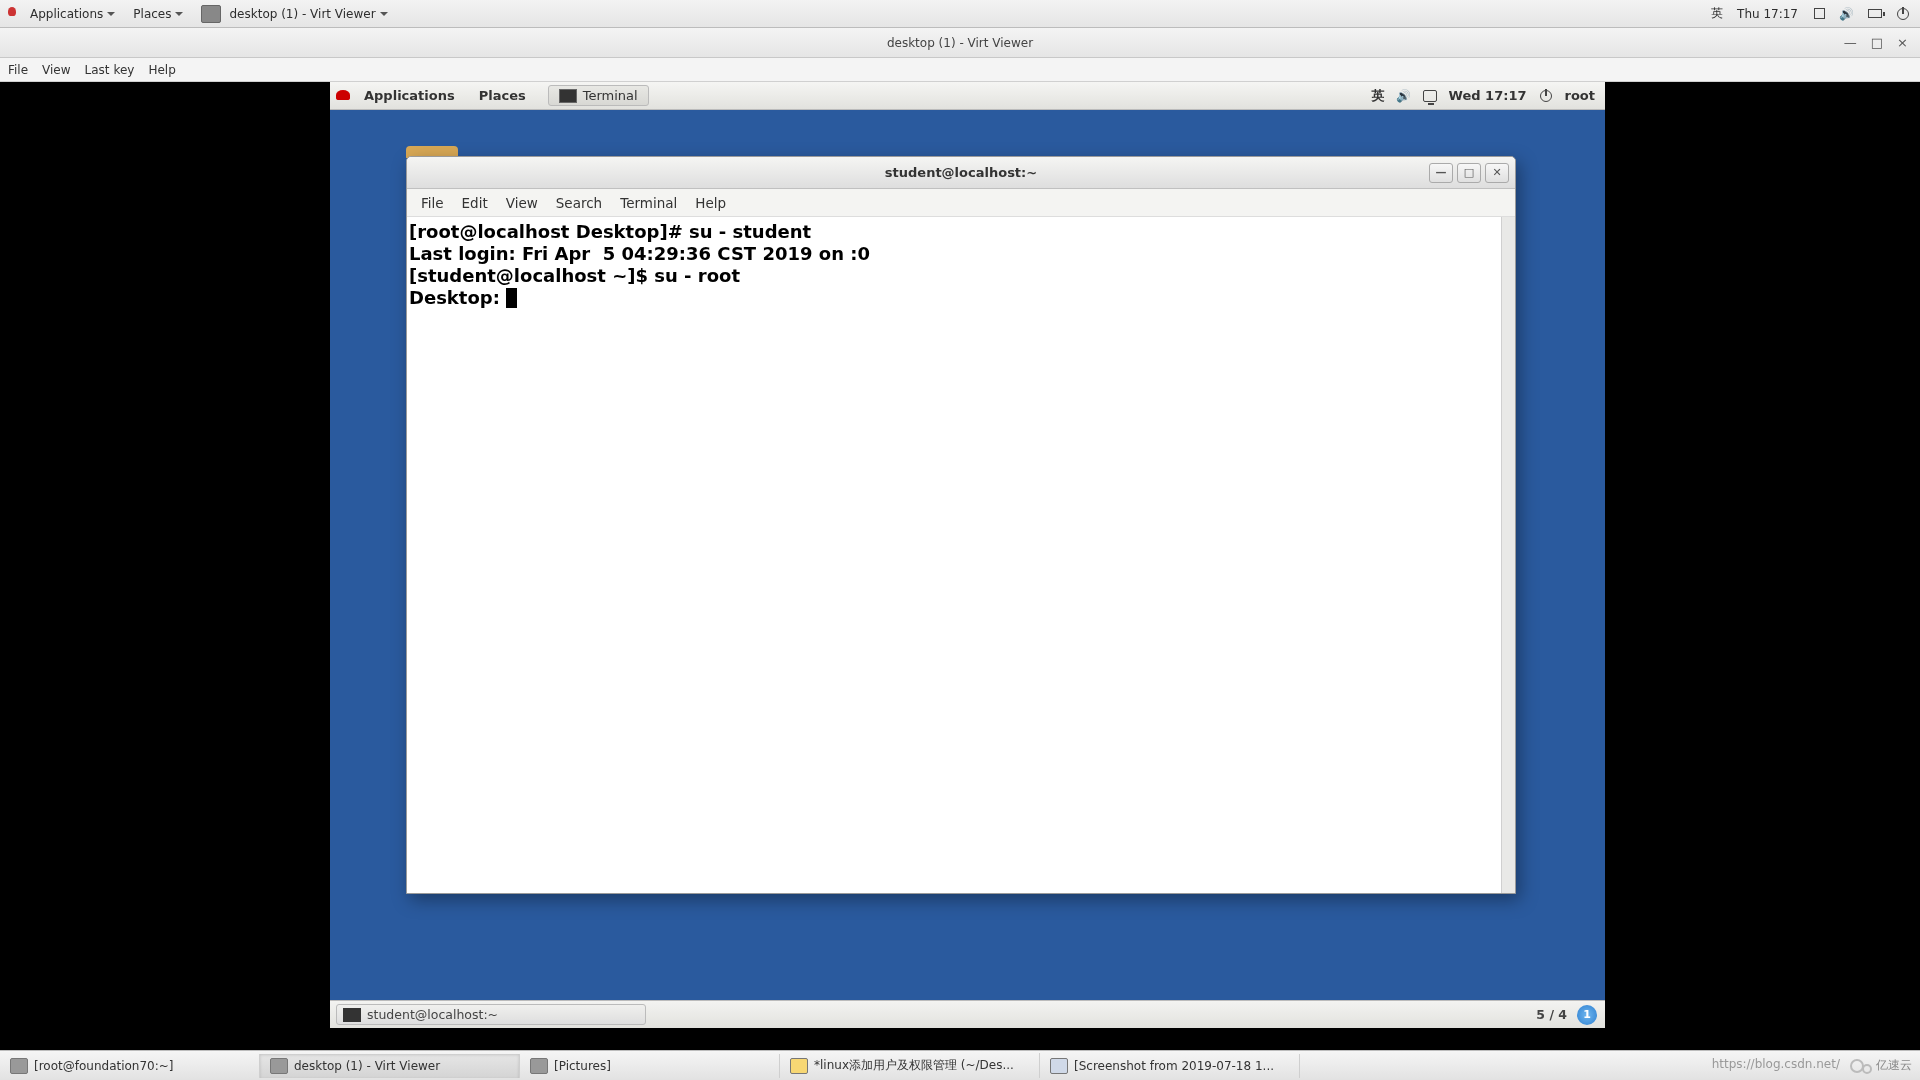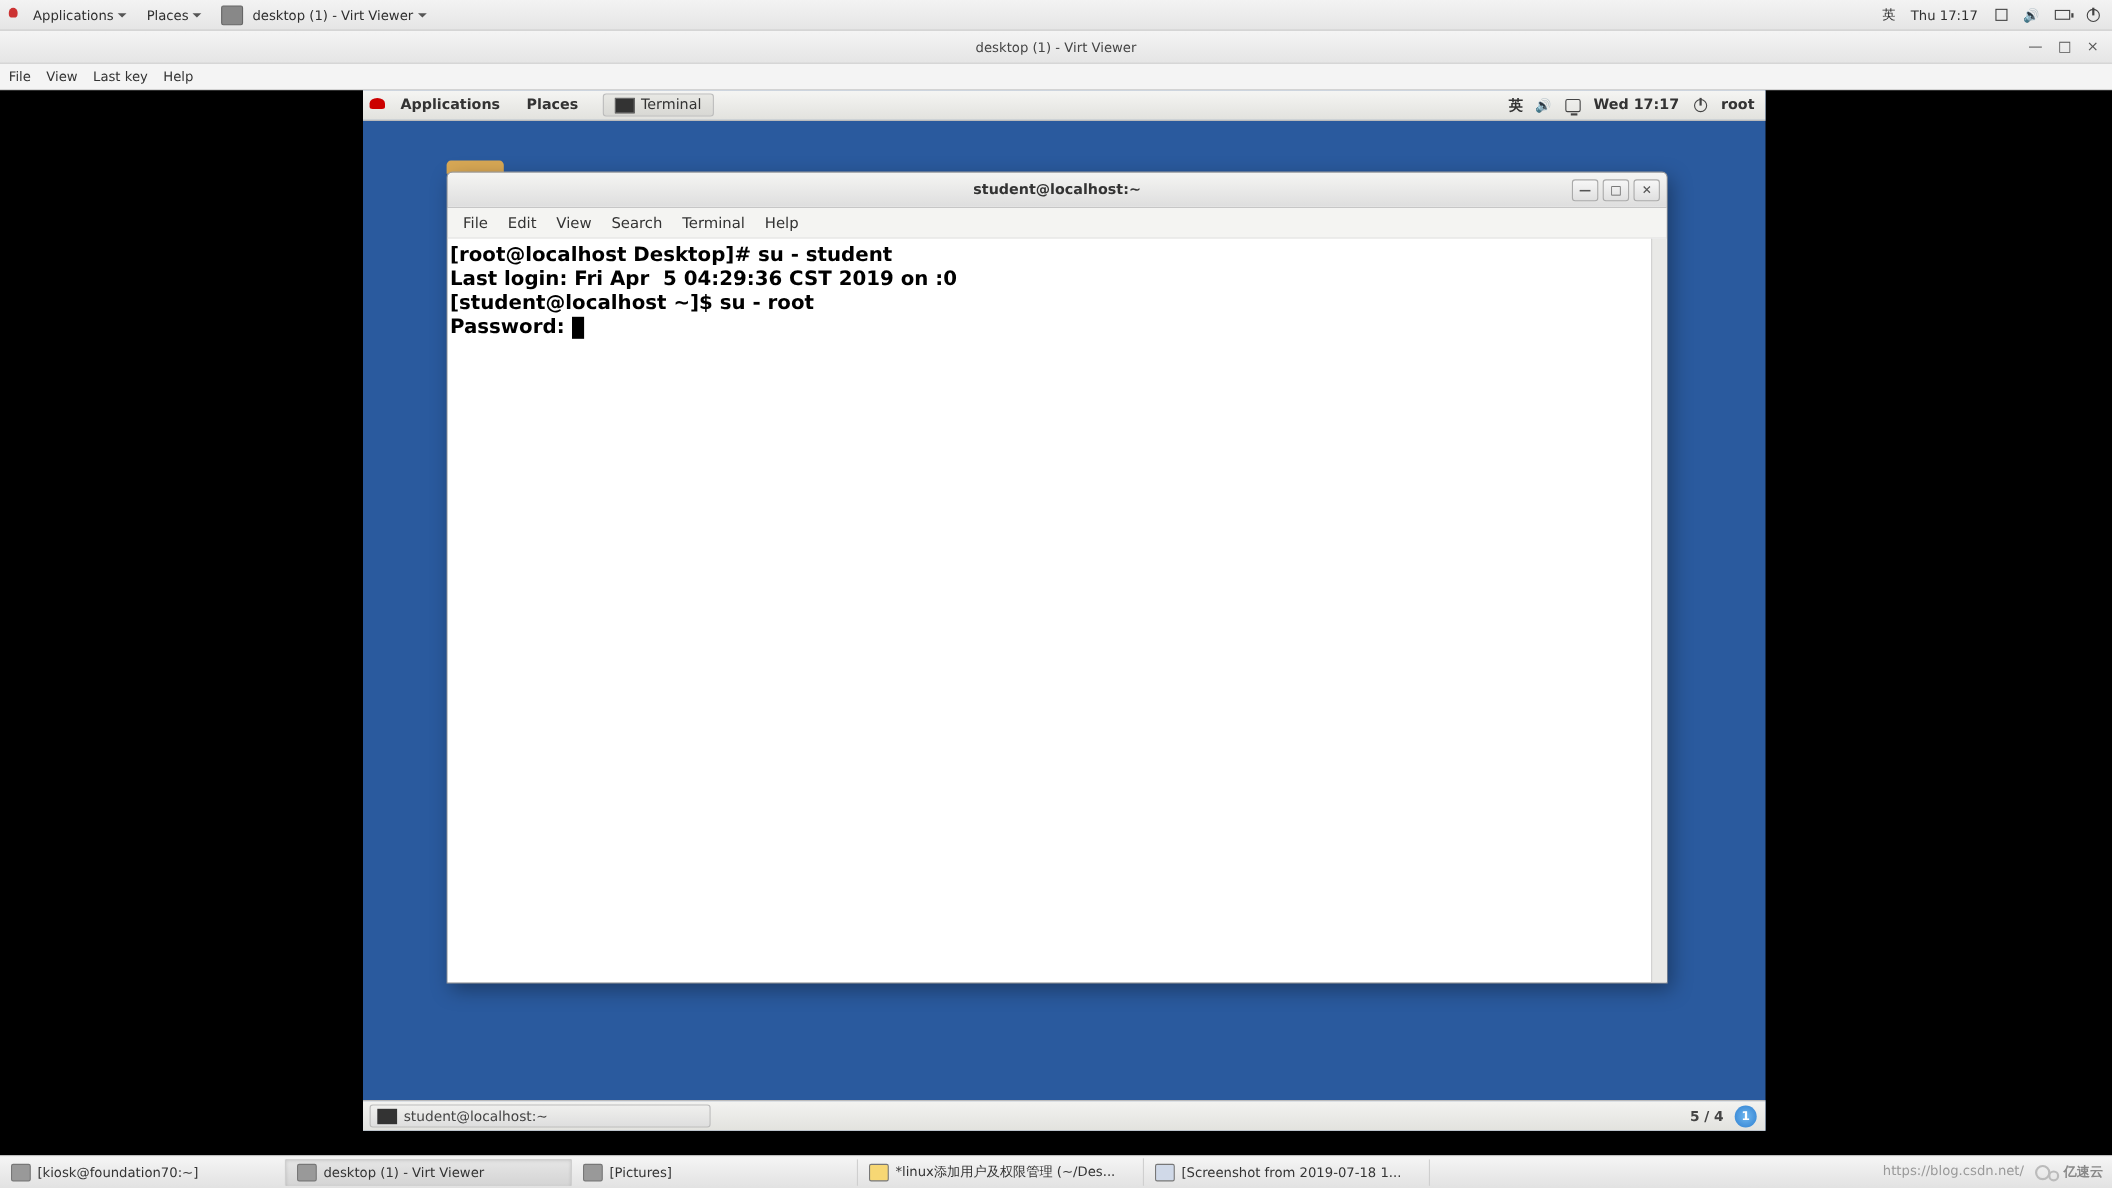--- a/index.html
+++ b/index.html
@@ -70,21 +70,21 @@
 .ws-ind { width: 20px; height: 20px; border-radius: 50%; background: radial-gradient(#6fb6ef,#2d7fd0); display: flex; align-items: center; justify-content: center; color: #fff; font-size: 11px; }
 
 
 .host-taskbar { position: absolute; left: 0; right: 0; bottom: 0; height: 30px; background: linear-gradient(#f5f5f5,#e2e2e2); border-top: 1px solid #bcbcbc; display: flex; align-items: center; font-size: 12px; color: #333; }
 .host-taskbar .titem { display: flex; align-items: center; gap: 6px; padding: 4px 10px; border-right: 1px solid #cfcfcf; min-width: 260px; cursor: pointer; }
 .host-taskbar .titem.active { background: linear-gradient(#e6e6e6,#d4d4d4); box-shadow: inset 0 1px 3px rgba(0,0,0,0.15); }
 .host-taskbar .ti-icon { width: 18px; height: 16px; background: #999; border: 1px solid #777; border-radius: 2px; flex-shrink: 0; }
 .host-taskbar .ti-icon.edit { background: #f7d774; }
 .host-taskbar .ti-icon.mag { background: #d0d9e8; }
 .host-right { margin-left: auto; display: flex; color: #999; font-size: 12px; padding-right: 8px; gap: 10px; }
-.brand-badge { display: flex; align-items: center; gap: 4px; color: #888; font-weight: bold; }
+.brand-badge { display: flex; align-items: center; gap: 4px; color: #888; }
 .brand-c1 { width: 14px; height: 14px; border: 2px solid #bbb; border-radius: 50%; }
 .brand-c2 { width: 10px; height: 10px; border: 2px solid #bbb; border-radius: 50%; margin-left: -6px; margin-top: 6px; }
 
 </style>
 </head>
 <body>
 
 <div class="host-panel">
   <div class="left">
     <span class="foot-icon"></span>
@@ -183,21 +183,21 @@
           <span>Edit</span>
           <span>View</span>
           <span>Search</span>
           <span>Terminal</span>
           <span>Help</span>
         </div>
         <div class="term-body">
           <div class="term-text"><span>[root@localhost Desktop]# su - student</span>
 <span>Last login: Fri Apr  5 04:29:36 CST 2019 on :0</span>
 <span>[student@localhost ~]$ su - root</span>
-<span>Password: </span><span class="cursor-block"></span></div>
+<span>Desktop: </span><span class="cursor-block"></span></div>
           <div class="term-scroll"></div>
         </div>
       </div>
 
       <div class="guest-taskbar">
         <div class="gtask-item">
           <span class="t-icon"></span>
           <span>student@localhost:~</span>
         </div>
         <div class="gtask-right">
@@ -208,21 +208,21 @@
         </div>
       </div>
 
     </div>
   </div>
 </div>
 
 <div class="host-taskbar">
   <div class="titem">
     <span class="ti-icon"></span>
-    <span>[kiosk@foundation70:~]</span>
+    <span>[root@foundation70:~]</span>
   </div>
   <div class="titem active">
     <span class="ti-icon"></span>
     <span>desktop (1) - Virt Viewer</span>
   </div>
   <div class="titem">
     <span class="ti-icon"></span>
     <span>[Pictures]</span>
   </div>
   <div class="titem">

